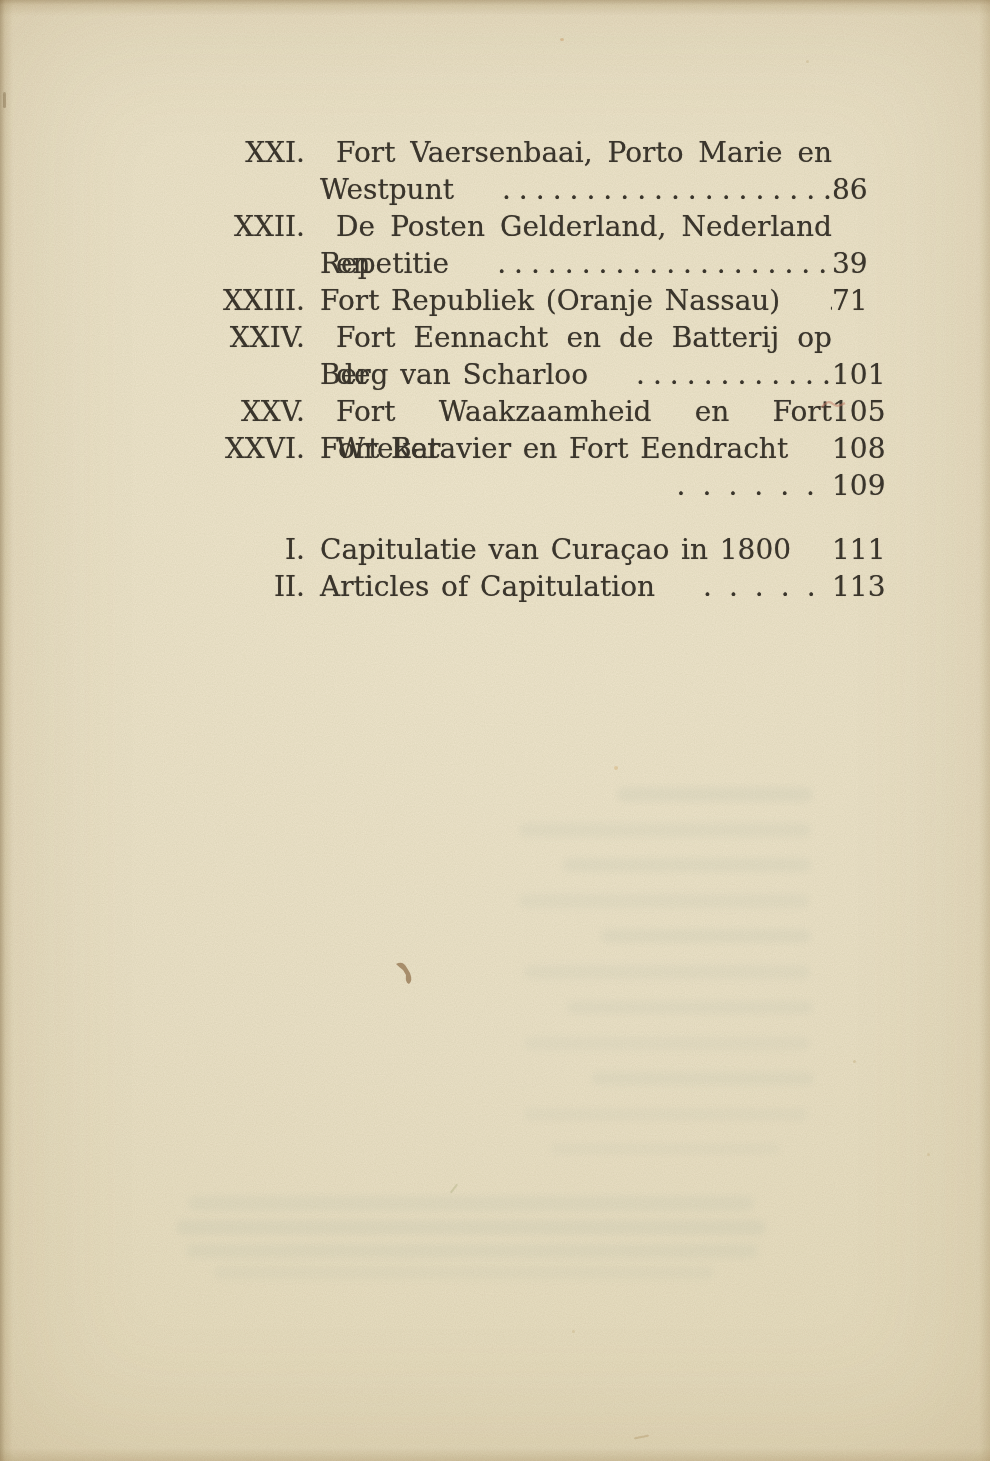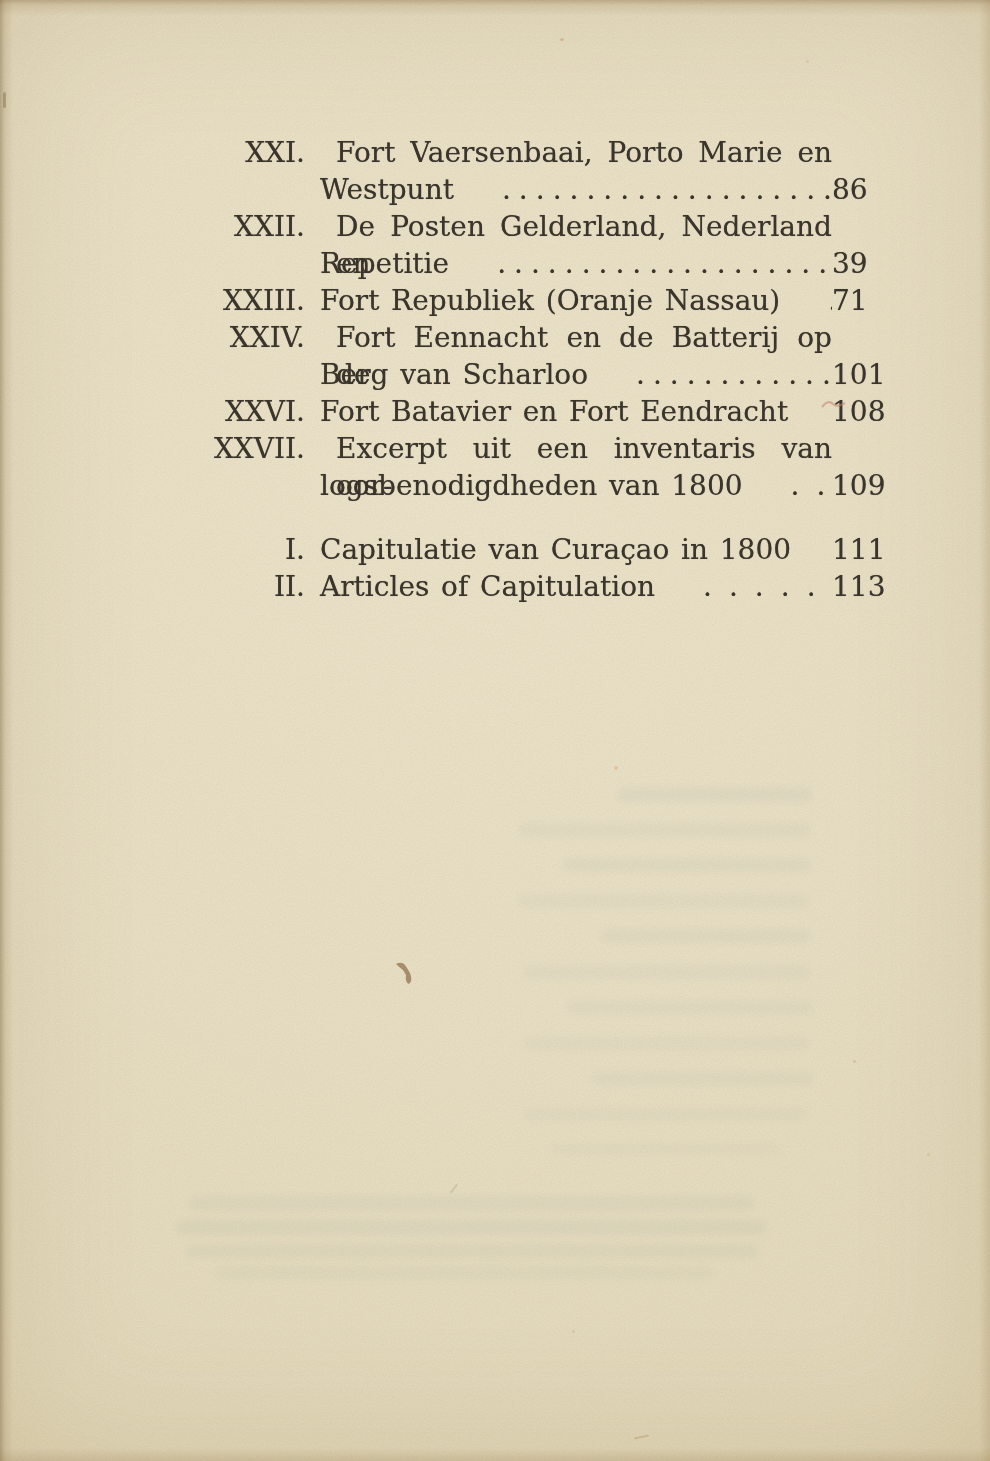--- a/index.html
+++ b/index.html
@@ -119,37 +119,36 @@
       <span class="page"></span>
     </div>
     <div class="row">
       <span class="num"></span>
       <span class="title leader">
           <span class="t">Berg van Scharloo</span>
           <span class="dots">................</span>
         </span>
       <span class="page">101</span>
     </div>
+    <div class="row">
+      <span class="num">XXV.</span>
+      <span class="title justify"><span class="t">Fort Waakzaamheid en Fort Wreker</span></span>
+      <span class="page">105</span>
+    </div>
     <div class="row dots-wide">
       <span class="num">XXVI.</span>
       <span class="title leader">
           <span class="t">Fort Batavier en Fort Eendracht</span>
           <span class="dots">..</span>
         </span>
       <span class="page">108</span>
     </div>
-    <div class="row">
-      <span class="num">XXVII.</span>
-      <span class="title justify"><span class="t">Excerpt uit een inventaris van oor-</span></span>
-      <span class="page"></span>
-    </div>
     <div class="row dots-wide">
       <span class="num"></span>
       <span class="title leader">
-          <span class="t">logsbenodigdheden van 1800</span>
           <span class="dots">......</span>
         </span>
       <span class="page">109</span>
     </div>
 
     <div class="toc-gap"></div>
 
     <div class="row dots-wide">
       <span class="num">I.</span>
       <span class="title leader">

